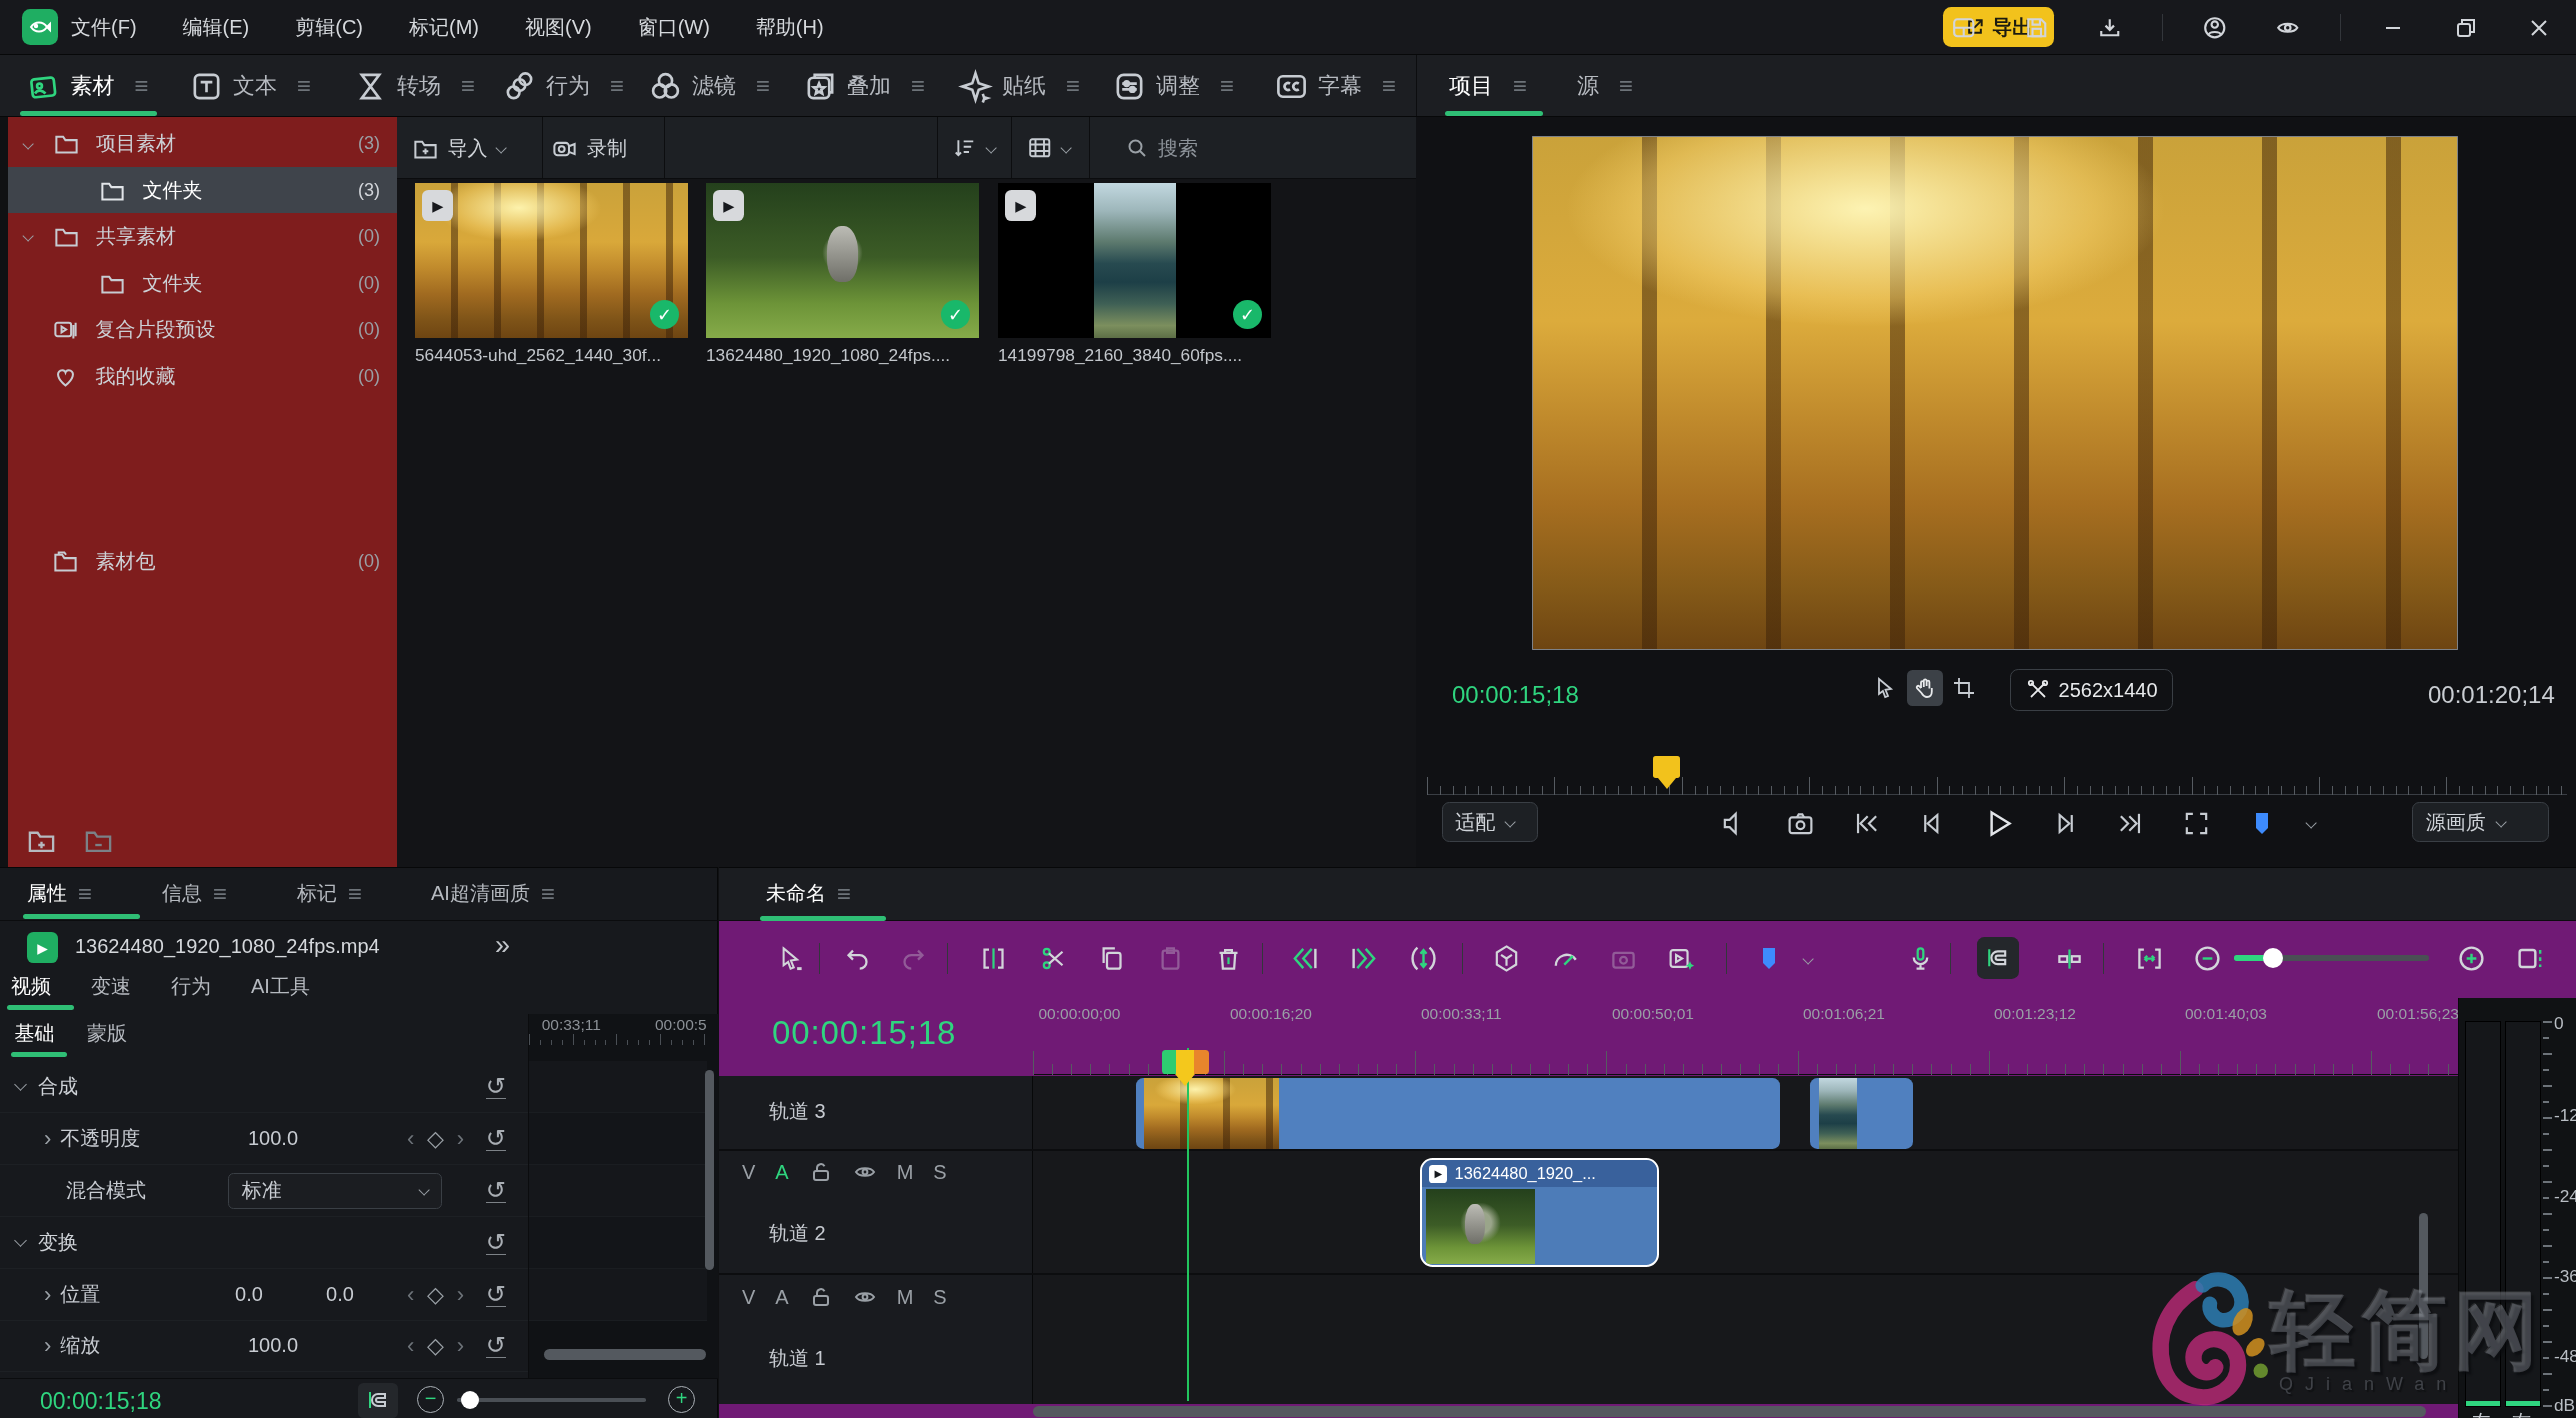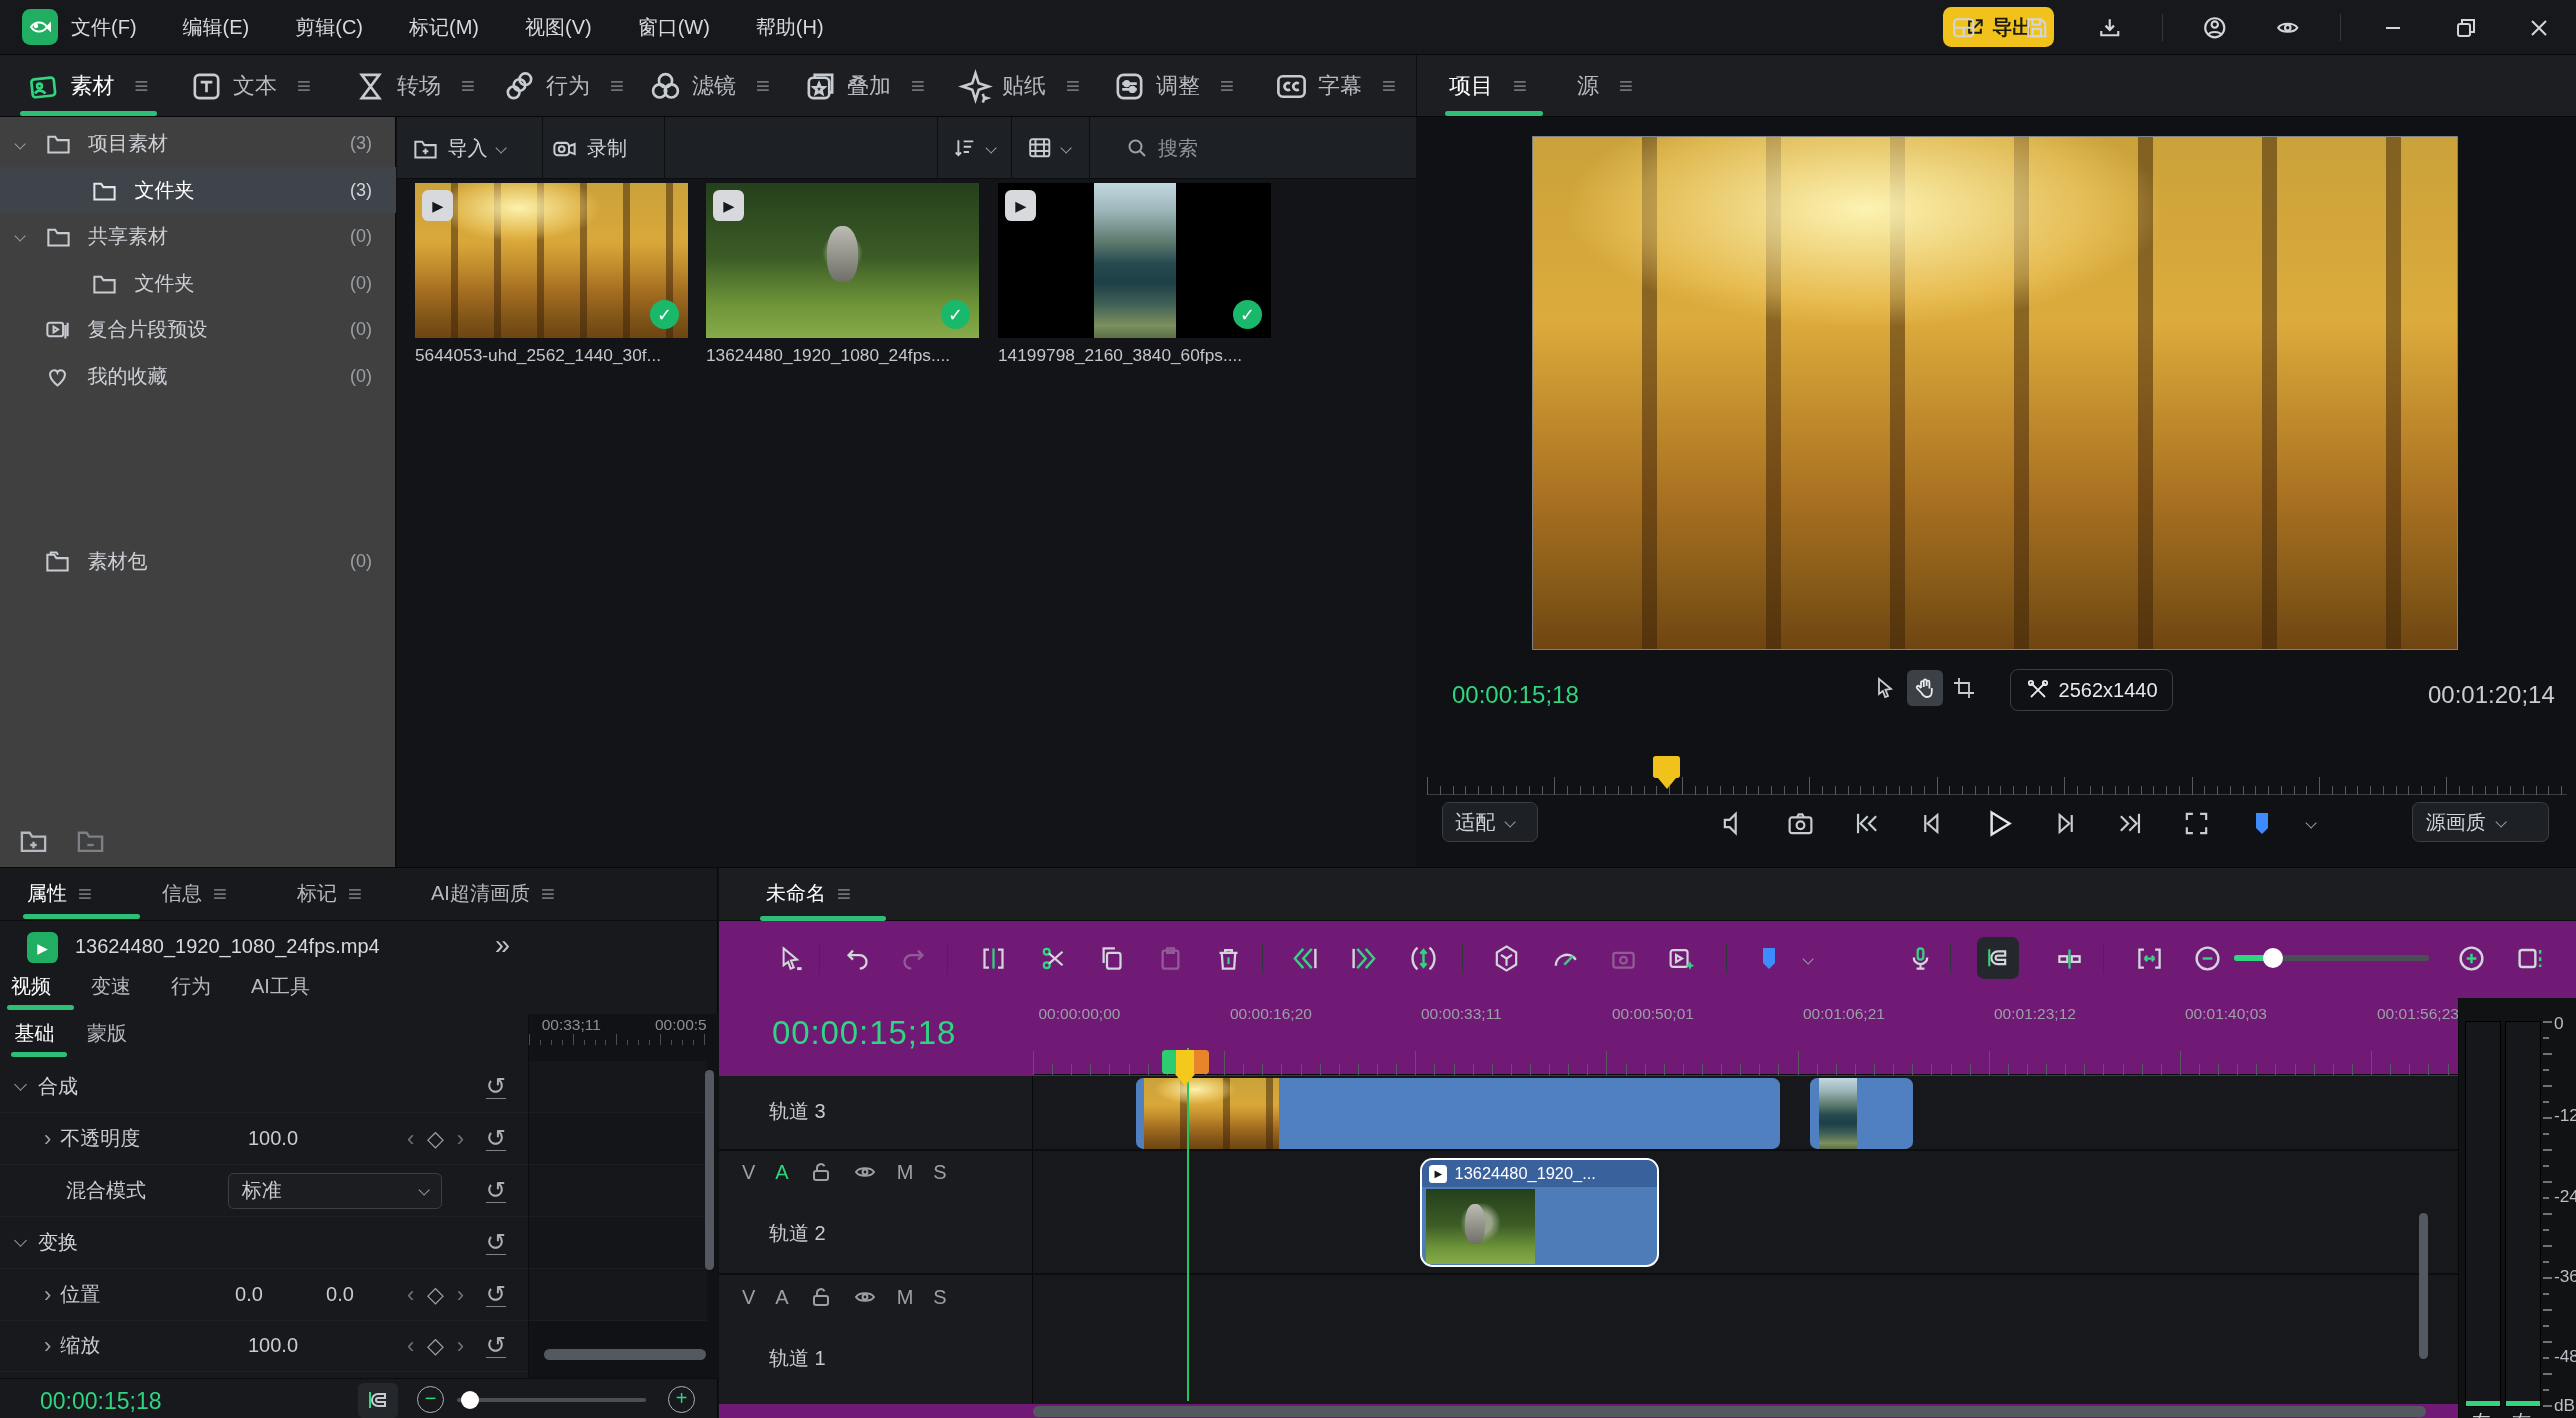--- a/index.html
+++ b/index.html
@@ -19,21 +19,21 @@
 #win-title{position:absolute;left:50%;top:0;height:55px;transform:translateX(-50%);display:flex;align-items:center;color:#cfd3d8}
 #export-btn{position:absolute;left:1943px;top:7.3px;width:111px;height:40px;background:#f2c21c;border-radius:8.2px;display:flex;align-items:center;justify-content:center;gap:7.3px;color:#1b1b10;font-weight:bold}
 #top-icons{position:absolute;right:16.4px;top:0;height:55px;display:flex;align-items:center;gap:31px}
 .tbar-sep{width:0.9px;height:27px;background:#33363b}
 
 #ribbon{position:absolute;left:0;top:55px;width:2576px;height:62px;background:#1c1e22;border-bottom:0.9px solid #070809}
 .rtab{position:absolute;top:0;height:62px;display:flex;align-items:center;gap:9px;color:#b6bac0}
 .rtab .lbl{font-size:22px}
 .runder{position:absolute;bottom:0;height:4.6px;background:#2fbe75;border-radius:2.7px}
 
-#sidebar{position:absolute;left:0;top:117px;width:396px;height:750px;background:#404040;border-right:0.9px solid #070809}
+#sidebar{position:absolute;left:8px;top:117px;width:396px;height:750px;background:#7f1d1d;border-right:0.9px solid #070809}
 .srow{position:absolute;left:0;width:396px;height:46px;display:flex;align-items:center}
 .srow .cnt{position:absolute;right:24px;color:#9aa0a6;font-size:18px}
 .srow.sel{background:#3f444b}
 .srow .lbl{color:#ccd0d5}
 
 #media{position:absolute;left:397px;top:117px;width:1019px;height:750px;background:#131417}
 #media-toolbar{position:absolute;left:0;top:0;width:1019px;height:62px;background:#1d2024;border-bottom:0.9px solid #0b0c0e}
 .mtb{display:flex;align-items:center;gap:9px;color:#cfd3d8;position:absolute;top:0;height:62px}
 #search-input{background:transparent;border:none;outline:none;color:#cfd3d8;font-size:20px;width:182px;font-family:inherit}
 #search-input::placeholder{color:#8d939a}
@@ -1114,15 +1114,26 @@
       <span class="mlabel" style="top:107px">-12</span>
       <span class="mlabel" style="top:188px">-24</span>
       <span class="mlabel" style="top:268px">-36</span>
       <span class="mlabel" style="top:348px">-48</span>
       <span class="mlabel" style="top:397px">dB</span>
       <span class="abs" style="left:12.7px;top:411px;color:#c6cad0;font-size:19px">左</span>
       <span class="abs" style="left:53px;top:411px;color:#c6cad0;font-size:19px">右</span>
     </div>
   </div>
 
+  <div id="watermark">
+    <svg width="127" height="146" viewBox="0 0 70 80">
+      <path d="M30 12 C14 22 8 38 12 54 C16 70 34 76 46 68 C56 61 56 46 46 41 C38 37 28 42 29 51 C30 58 38 60 41 55" fill="none" stroke="#c02a7a" stroke-width="9" stroke-linecap="round" opacity=".85"></path>
+      <path d="M34 10 C40 4 52 6 55 16 C57 24 51 30 44 29 C40 28 37 24 38 20" fill="none" stroke="#2f86c0" stroke-width="8" stroke-linecap="round" opacity=".85"></path>
+      <ellipse cx="56" cy="30" rx="5" ry="8" fill="#e09a20" opacity=".85" transform="rotate(25 56 30)"></ellipse>
+      <ellipse cx="63" cy="44" rx="4" ry="6" fill="#e09a20" opacity=".85" transform="rotate(45 63 44)"></ellipse>
+      <circle cx="66" cy="57" r="4" fill="#7aa832" opacity=".85"></circle>
+    </svg>
+    <div id="wm-text">轻简网</div>
+    <div id="wm-latin">QJianWan</div>
+  </div>
 
 </div>
 
 
 </body></html>

